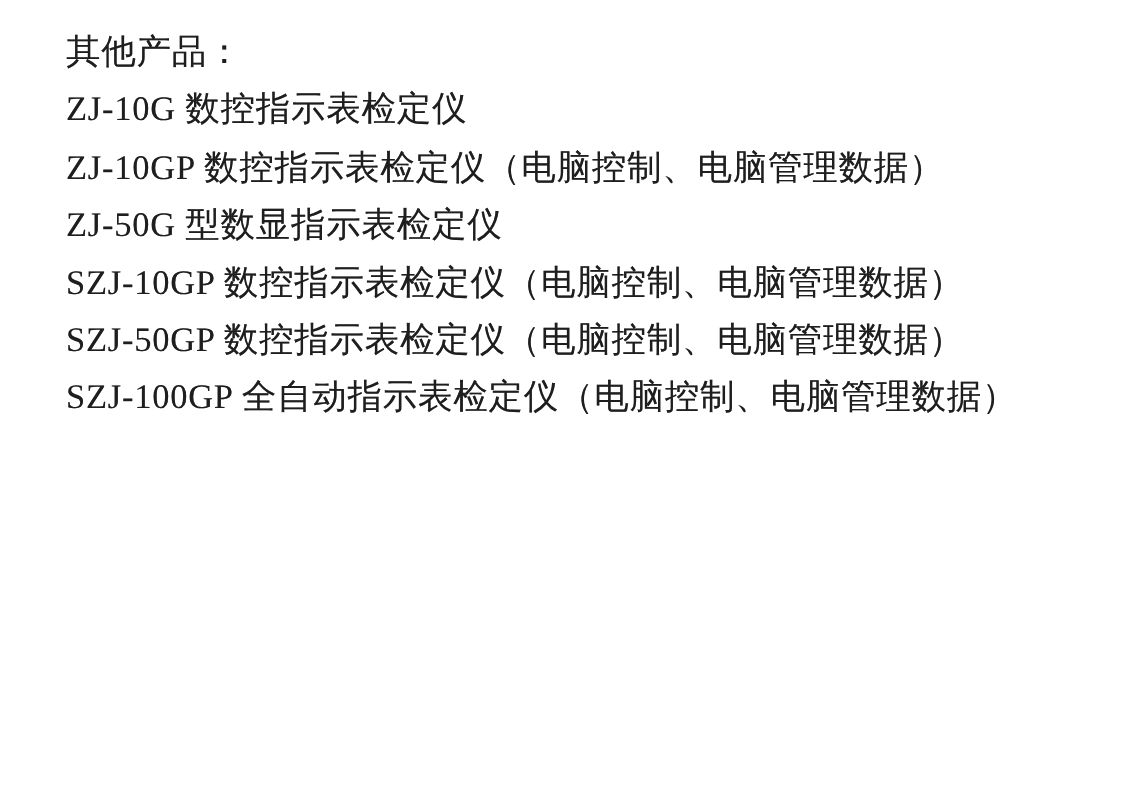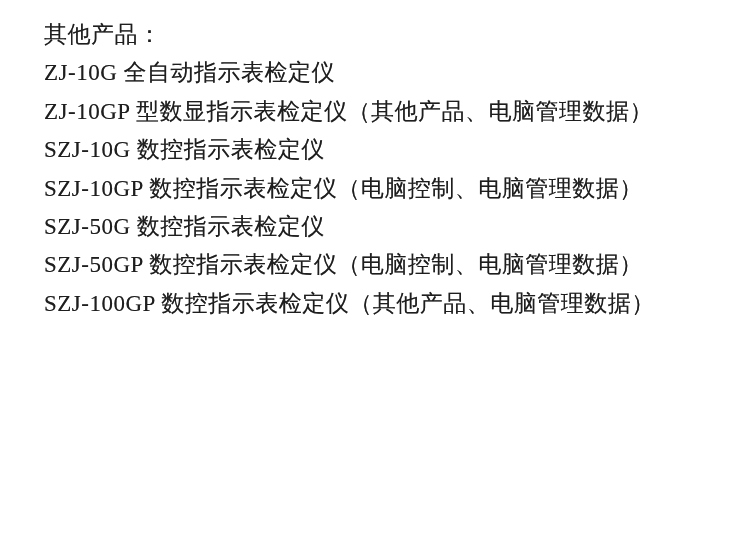--- a/index.html
+++ b/index.html
@@ -37,21 +37,20 @@
     .doc-heading {
       font-weight: normal;
     }
   </style>
 </head>
 <body>
 
 <div class="doc-page">
   <div class="doc-line doc-heading">其他产品：</div>
   <div>
-      <div class="doc-line">ZJ-10G 全自动指示表检定仪</div>
-      <div class="doc-line">ZJ-10GP 型数显指示表检定仪（其他产品、电脑管理数据）</div>
-      <div class="doc-line">SZJ-10G 数控指示表检定仪</div>
+      <div class="doc-line">ZJ-10G 数控指示表检定仪</div>
+      <div class="doc-line">ZJ-10GP 数控指示表检定仪（电脑控制、电脑管理数据）</div>
+      <div class="doc-line">ZJ-50G 型数显指示表检定仪</div>
       <div class="doc-line">SZJ-10GP 数控指示表检定仪（电脑控制、电脑管理数据）</div>
-      <div class="doc-line">SZJ-50G 数控指示表检定仪</div>
       <div class="doc-line">SZJ-50GP 数控指示表检定仪（电脑控制、电脑管理数据）</div>
-      <div class="doc-line">SZJ-100GP 数控指示表检定仪（其他产品、电脑管理数据）</div>
+      <div class="doc-line">SZJ-100GP 全自动指示表检定仪（电脑控制、电脑管理数据）</div>
     </div>
 </div>
 
 </body></html>

